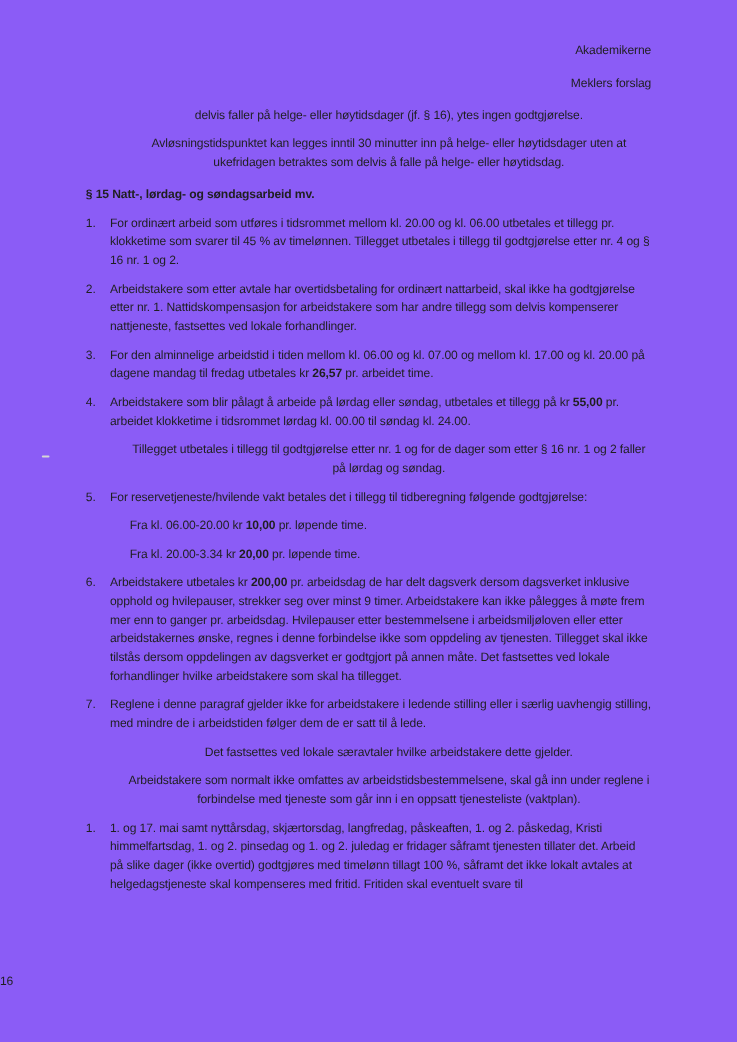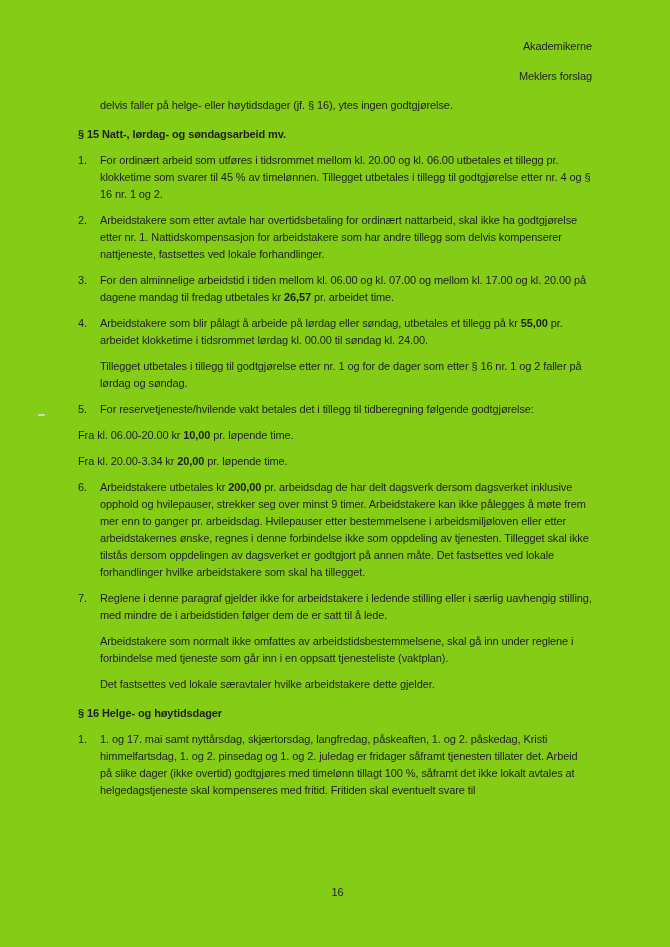--- a/index.html
+++ b/index.html
@@ -4,21 +4,21 @@
 <style>
   html, body {
     margin: 0;
     padding: 0;
     background: #ffffff;
   }
   .page {
     position: relative;
     width: 670px;
     height: 947px;
-    background: #84cc16;
+    background: #8b5cf6;
     overflow: hidden;
     font-family: "Liberation Sans", sans-serif;
     font-size: 11px;
     line-height: 17px;
     letter-spacing: -0.1px;
     color: #1f1f1f;
   }
   .header {
     position: absolute;
     top: 40px;
@@ -32,56 +32,56 @@
     position: absolute;
     top: 97px;
     left: 78px;
     width: 514px;
   }
   .block { margin: 0 0 9px 0; }
   .heading {
     font-weight: 700;
     margin-top: 12px;
   }
-  .indent1 { margin-left: 22px; }
-  .indent2 { }
+  .indent1 { margin-left: 37px; text-align: center; }
+  .indent2 { margin-left: 40px; }
   .list-item { display: flex; }
   .num { flex: 0 0 22px; width: 22px; }
   .txt { flex: 1 1 auto; }
   .b { font-weight: 700; }
 
   .speck {
     position: absolute;
     left: 38px;
     top: 414px;
     width: 7px;
     height: 2px;
     background: #d6d6d6;
     border-radius: 1px;
   }
   .footer {
     position: absolute;
     top: 884px;
-    left: 15px;
+    left: 0;
     width: 645px;
-    text-align: center;
   }
 </style>
 </head>
 <body>
 
 <div class="page">
 
   <div class="header">
     <div class="header-line">Akademikerne</div>
     <div class="header-line">Meklers forslag</div>
   </div>
 
   <div class="content">
       <div class="block  indent1"><span>delvis faller på helge- eller høytidsdager (jf. § 16), ytes ingen godtgjørelse.</span></div>
+      <div class="block  indent1"><span>Avløsningstidspunktet kan legges inntil 30 minutter inn på helge- eller høytidsdager uten at ukefridagen betraktes som delvis å falle på helge- eller høytidsdag.</span></div>
       <div class="block heading"><span>§ 15 Natt-, lørdag- og søndagsarbeid mv.</span></div>
       <div class="block list-item">
         <div class="num">1.</div>
         <div class="txt"><span>For ordinært arbeid som utføres i tidsrommet mellom kl. 20.00 og kl. 06.00 utbetales et tillegg pr. klokketime som svarer til 45 % av timelønnen. Tillegget utbetales i tillegg til godtgjørelse etter nr. 4 og § 16 nr. 1 og 2.</span></div>
       </div>
       <div class="block list-item">
         <div class="num">2.</div>
         <div class="txt"><span>Arbeidstakere som etter avtale har overtidsbetaling for ordinært nattarbeid, skal ikke ha godtgjørelse etter nr. 1. Nattidskompensasjon for arbeidstakere som har andre tillegg som delvis kompenserer nattjeneste, fastsettes ved lokale forhandlinger.</span></div>
       </div>
       <div class="block list-item">
@@ -100,23 +100,22 @@
       <div class="block  indent2"><span>Fra kl. 06.00-20.00 kr </span><span class="b">10,00</span><span> pr. løpende time.</span></div>
       <div class="block  indent2"><span>Fra kl. 20.00-3.34 kr </span><span class="b">20,00</span><span> pr. løpende time.</span></div>
       <div class="block list-item">
         <div class="num">6.</div>
         <div class="txt"><span>Arbeidstakere utbetales kr </span><span class="b">200,00</span><span> pr. arbeidsdag de har delt dagsverk dersom dagsverket inklusive opphold og hvilepauser, strekker seg over minst 9 timer. Arbeidstakere kan ikke pålegges å møte frem mer enn to ganger pr. arbeidsdag. Hvilepauser etter bestemmelsene i arbeidsmiljøloven eller etter arbeidstakernes ønske, regnes i denne forbindelse ikke som oppdeling av tjenesten. Tillegget skal ikke tilstås dersom oppdelingen av dagsverket er godtgjort på annen måte. Det fastsettes ved lokale forhandlinger hvilke arbeidstakere som skal ha tillegget.</span></div>
       </div>
       <div class="block list-item">
         <div class="num">7.</div>
         <div class="txt"><span>Reglene i denne paragraf gjelder ikke for arbeidstakere i ledende stilling eller i særlig uavhengig stilling, med mindre de i arbeidstiden følger dem de er satt til å lede.</span></div>
       </div>
+      <div class="block  indent1"><span>Det fastsettes ved lokale særavtaler hvilke arbeidstakere dette gjelder.</span></div>
       <div class="block  indent1"><span>Arbeidstakere som normalt ikke omfattes av arbeidstidsbestemmelsene, skal gå inn under reglene i forbindelse med tjeneste som går inn i en oppsatt tjenesteliste (vaktplan).</span></div>
-      <div class="block  indent1"><span>Det fastsettes ved lokale særavtaler hvilke arbeidstakere dette gjelder.</span></div>
-      <div class="block heading"><span>§ 16 Helge- og høytidsdager</span></div>
       <div class="block list-item">
         <div class="num">1.</div>
         <div class="txt"><span>1. og 17. mai samt nyttårsdag, skjærtorsdag, langfredag, påskeaften, 1. og 2. påskedag, Kristi himmelfartsdag, 1. og 2. pinsedag og 1. og 2. juledag er fridager såframt tjenesten tillater det. Arbeid på slike dager (ikke overtid) godtgjøres med timelønn tillagt 100 %, såframt det ikke lokalt avtales at helgedagstjeneste skal kompenseres med fritid. Fritiden skal eventuelt svare til</span></div>
       </div>
     </div>
 
   <div class="speck"></div>
 
   <div class="footer">
     <span>16</span>

